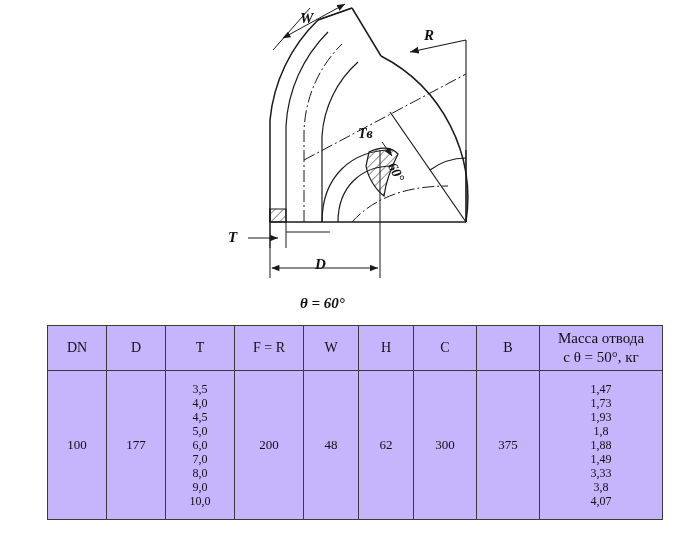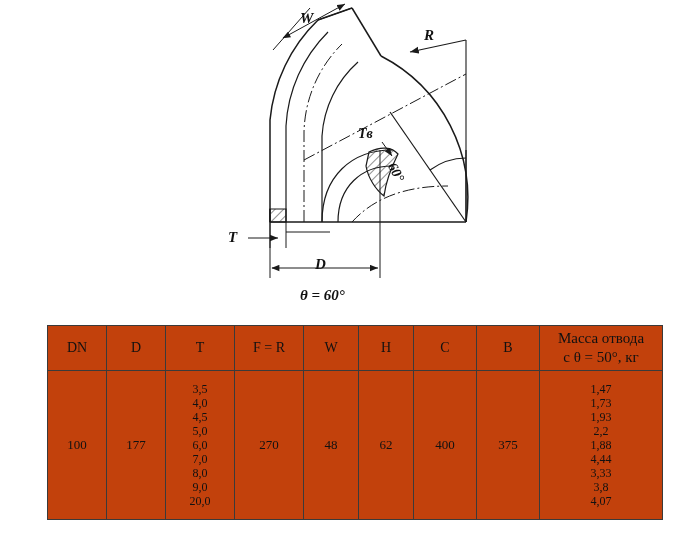--- a/index.html
+++ b/index.html
@@ -40,35 +40,35 @@
     color: #111;
     white-space: nowrap;
   }
   .lbl-w  { left: 300px; top: 10px; }
   .lbl-r  { left: 424px; top: 27px; }
   .lbl-tv { left: 358px; top: 126px; font-size: 14px; }
   .lbl-ang{ left: 398px; top: 160px; font-size: 14px; transform: rotate(62deg); transform-origin: left top; }
   .lbl-t  { left: 228px; top: 229px; }
   .lbl-d  { left: 315px; top: 256px; }
   .lbl-theta {
-    left: 300px; top: 287px;
+    left: 300px; top: 295px;
     font-size: 15px; font-style: italic; font-weight: bold;
   }
   
   #table-wrap {
     position: absolute;
     left: 47px;
     top: 325px;
     width: 606px;
   }
   table.spec {
     border-collapse: collapse;
     width: 606px;
     table-layout: fixed;
-    background: #c2410c;
+    background: #c4b5fd;
   }
   table.spec th, table.spec td {
     border: 1px solid #3a3a3a;
     text-align: center;
     vertical-align: middle;
     font-family: "Liberation Serif", serif;
     font-size: 13px;
     color: #111;
     padding: 0;
   }
@@ -230,36 +230,36 @@
           <td>
             <div class="stack" id="t-stack">
                 <span>3,5</span>
                 <span>4,0</span>
                 <span>4,5</span>
                 <span>5,0</span>
                 <span>6,0</span>
                 <span>7,0</span>
                 <span>8,0</span>
                 <span>9,0</span>
-                <span>20,0</span>
+                <span>10,0</span>
               </div>
           </td>
-          <td>270</td>
+          <td>200</td>
           <td>48</td>
           <td>62</td>
-          <td>400</td>
+          <td>300</td>
           <td>375</td>
           <td>
             <div class="stack" id="mass-stack">
                 <span>1,47</span>
                 <span>1,73</span>
                 <span>1,93</span>
-                <span>2,2</span>
+                <span>1,8</span>
                 <span>1,88</span>
-                <span>4,44</span>
+                <span>1,49</span>
                 <span>3,33</span>
                 <span>3,8</span>
                 <span>4,07</span>
               </div>
           </td>
         </tr>
       </tbody>
     </table>
   </div>
 

